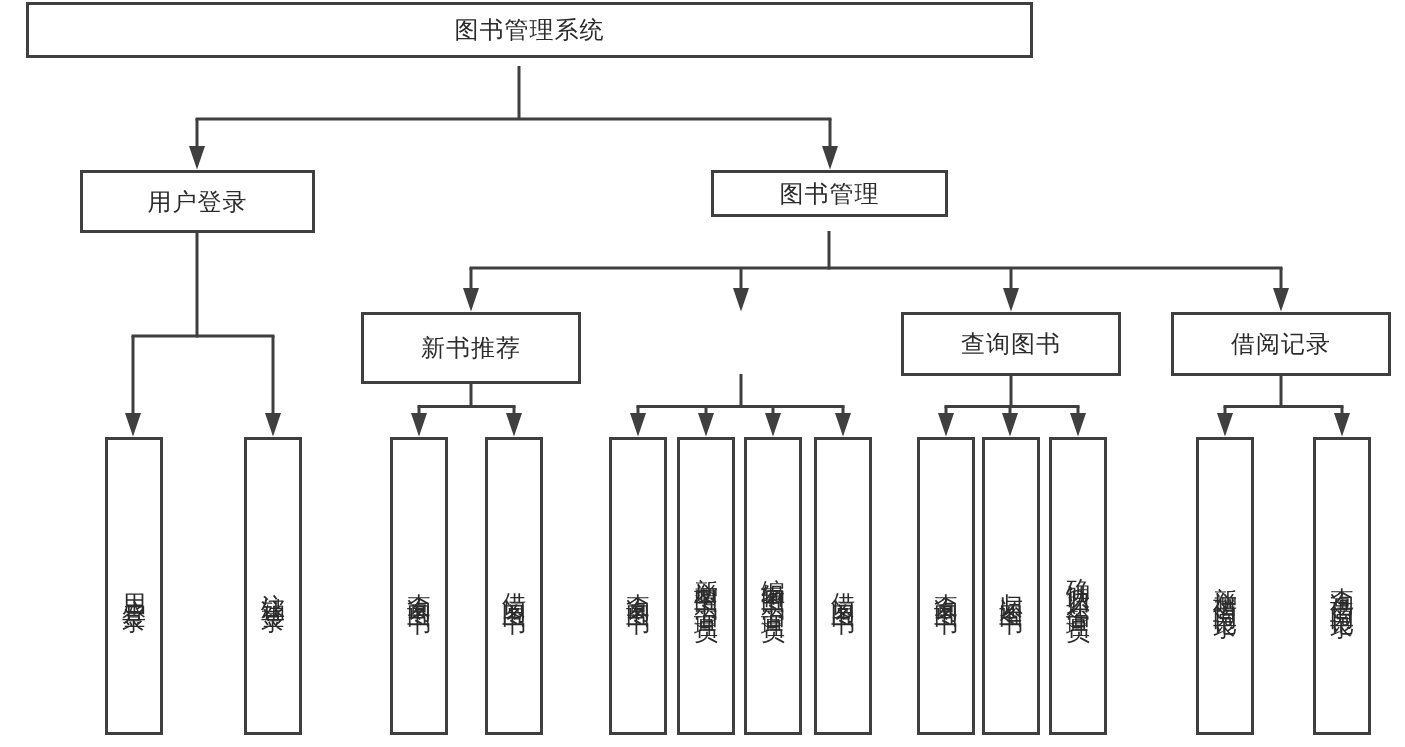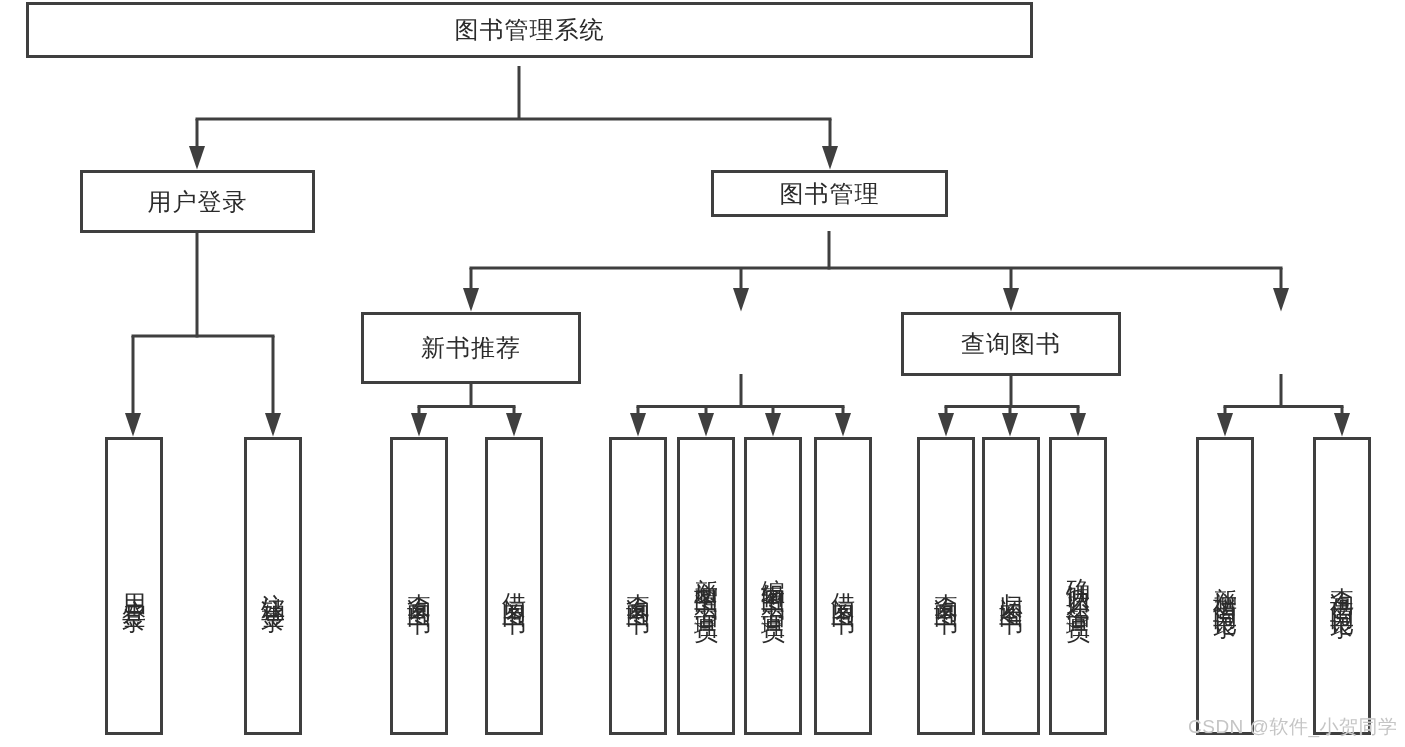--- a/index.html
+++ b/index.html
@@ -140,20 +140,23 @@
   <div class="node" style="left:711px; top:170px; width:237px; height:47px;">
     <span class="hlabel">图书管理</span>
   </div>
 
   <div class="node" style="left:361px; top:312px; width:220px; height:72px;">
     <span class="hlabel">新书推荐</span>
   </div>
   <div class="node" style="left:901px; top:312px; width:220px; height:64px;">
     <span class="hlabel">查询图书</span>
   </div>
+  <div class="node" style="left:1171px; top:312px; width:220px; height:64px;">
+    <span class="hlabel">借阅记录</span>
+  </div>
 
   <div class="node" style="left:105px; top:437px; width:58px; height:298px;">
     <span class="vlabel">用户登录</span>
   </div>
   <div class="node" style="left:244px; top:437px; width:58px; height:298px;">
     <span class="vlabel">注销登录</span>
   </div>
 
   <div class="node" style="left:390px; top:437px; width:58px; height:298px;">
     <span class="vlabel">查询图书</span>
@@ -185,15 +188,14 @@
     <span class="vlabel">确认归还（管理员）</span>
   </div>
 
   <div class="node" style="left:1196px; top:437px; width:58px; height:298px;">
     <span class="vlabel">新增借阅记录</span>
   </div>
   <div class="node" style="left:1313px; top:437px; width:58px; height:298px;">
     <span class="vlabel">查询借阅记录</span>
   </div>
 
-  <div class="watermark">CSDN @软件_小贺同学</div>
 
 </div>
 
 </body></html>

